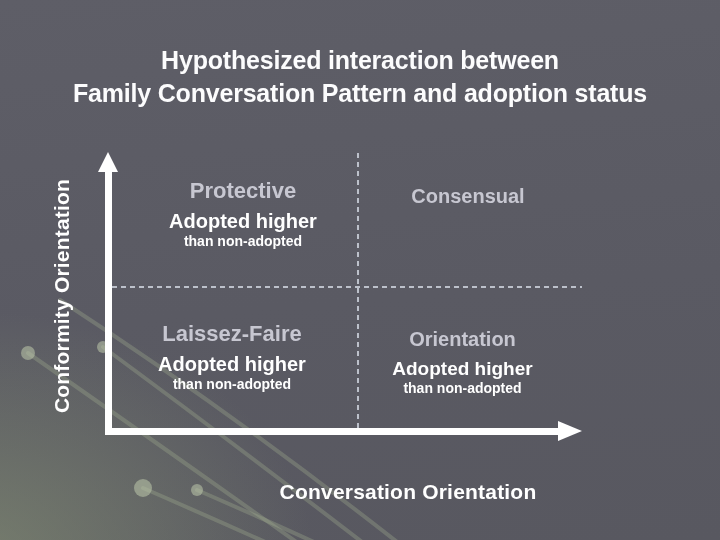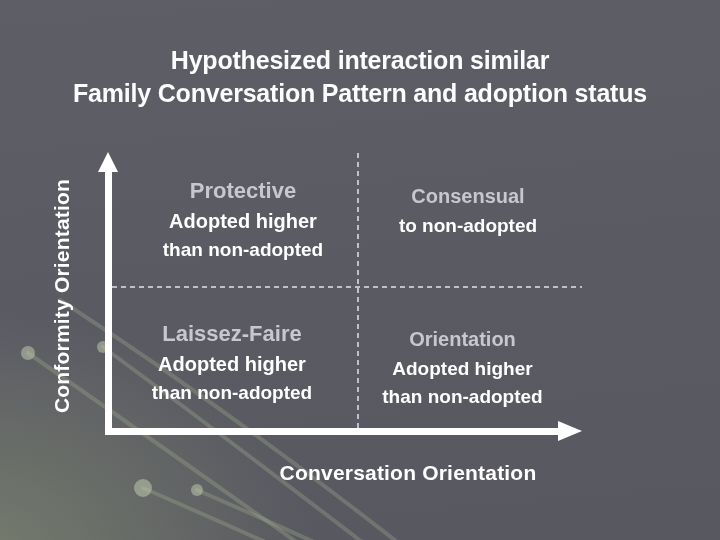--- a/index.html
+++ b/index.html
@@ -19,21 +19,21 @@
     text-align:center;color:#fcfcfd;font-weight:bold;
     font-size:25px;line-height:33px;letter-spacing:-0.2px;
   }
 
   .y-axis-label{
     position:absolute;left:62px;top:296px;
     transform:translate(-50%,-50%) rotate(-90deg);
     white-space:nowrap;color:#ffffff;font-weight:bold;font-size:21px;letter-spacing:0.2px;
   }
   .x-axis-label{
-    position:absolute;left:408px;top:461px;
+    position:absolute;left:408px;top:480px;
     transform:translateX(-50%);
     white-space:nowrap;color:#ffffff;font-weight:bold;font-size:21px;letter-spacing:0.2px;
   }
 
   
   .axis-v{position:absolute;left:105px;top:170px;width:7px;height:265px;background:#ffffff;}
   .axis-h{position:absolute;left:105px;top:428px;width:455px;height:7px;background:#ffffff;}
   .arrow-up{
     position:absolute;left:98px;top:152px;width:0;height:0;
     border-left:10px solid transparent;border-right:10px solid transparent;
@@ -59,21 +59,21 @@
   .quad{position:absolute;text-align:center;color:#ffffff;font-weight:bold;}
   .quad .pattern{color:#c7c7d1;}
   .q-tl{left:128px;top:178px;width:230px;}
   .q-tr{left:362px;top:184px;width:212px;}
   .q-bl{left:118px;top:321px;width:228px;}
   .q-br{left:355px;top:327px;width:215px;}
   .q-tl .pattern,.q-bl .pattern{font-size:22px;line-height:26px;margin-bottom:6px;}
   .q-tr .pattern,.q-br .pattern{font-size:20px;line-height:24px;margin-bottom:7px;}
   .q-tl .finding1,.q-bl .finding1{font-size:20px;line-height:22px;}
   .q-tr .finding1,.q-br .finding1{font-size:19px;line-height:21px;}
-  .finding2{font-size:19px;line-height:16px;margin-top:10px;}
+  .finding2{font-size:14px;line-height:16px;margin-top:1px;}
 </style>
 </head>
 <body>
 
 <div class="slide">
 
   <svg class="deco" viewBox="0 0 720 540" aria-hidden="true">
     <g stroke="rgba(165,176,145,0.32)" stroke-width="4" fill="none" stroke-linecap="round">
       <path d="M 28 353 Q 210 480 420 630"></path>
       <path d="M 103 347 Q 270 470 450 610"></path>
@@ -83,21 +83,21 @@
     </g>
     <g fill="rgba(190,200,172,0.55)">
       <circle cx="28" cy="353" r="7"></circle>
       <circle cx="103" cy="347" r="6"></circle>
       <circle cx="143" cy="488" r="9"></circle>
       <circle cx="197" cy="490" r="6"></circle>
     </g>
   </svg>
 
   <header class="title">
-    <div>Hypothesized interaction similar</div>
+    <div>Hypothesized interaction between</div>
     <div>Family Conversation Pattern and adoption status</div>
   </header>
 
   <div class="y-axis-label">Conformity Orientation</div>
   <div class="x-axis-label">Conversation Orientation</div>
 
   <div class="axis-v"></div>
   <div class="arrow-up"></div>
   <div class="axis-h"></div>
   <div class="arrow-right"></div>
@@ -106,21 +106,20 @@
   <div class="dash-h"></div>
 
   <div class="quad q-tl">
     <div class="pattern">Protective</div>
     <div class="finding1">Adopted higher</div>
     <div class="finding2">than non-adopted</div>
   </div>
 
   <div class="quad q-tr">
     <div class="pattern">Consensual</div>
-    <div class="finding2">to non-adopted</div>
   </div>
 
   <div class="quad q-bl">
     <div class="pattern">Laissez-Faire</div>
     <div class="finding1">Adopted higher</div>
     <div class="finding2">than non-adopted</div>
   </div>
 
   <div class="quad q-br">
     <div class="pattern">Orientation</div>

